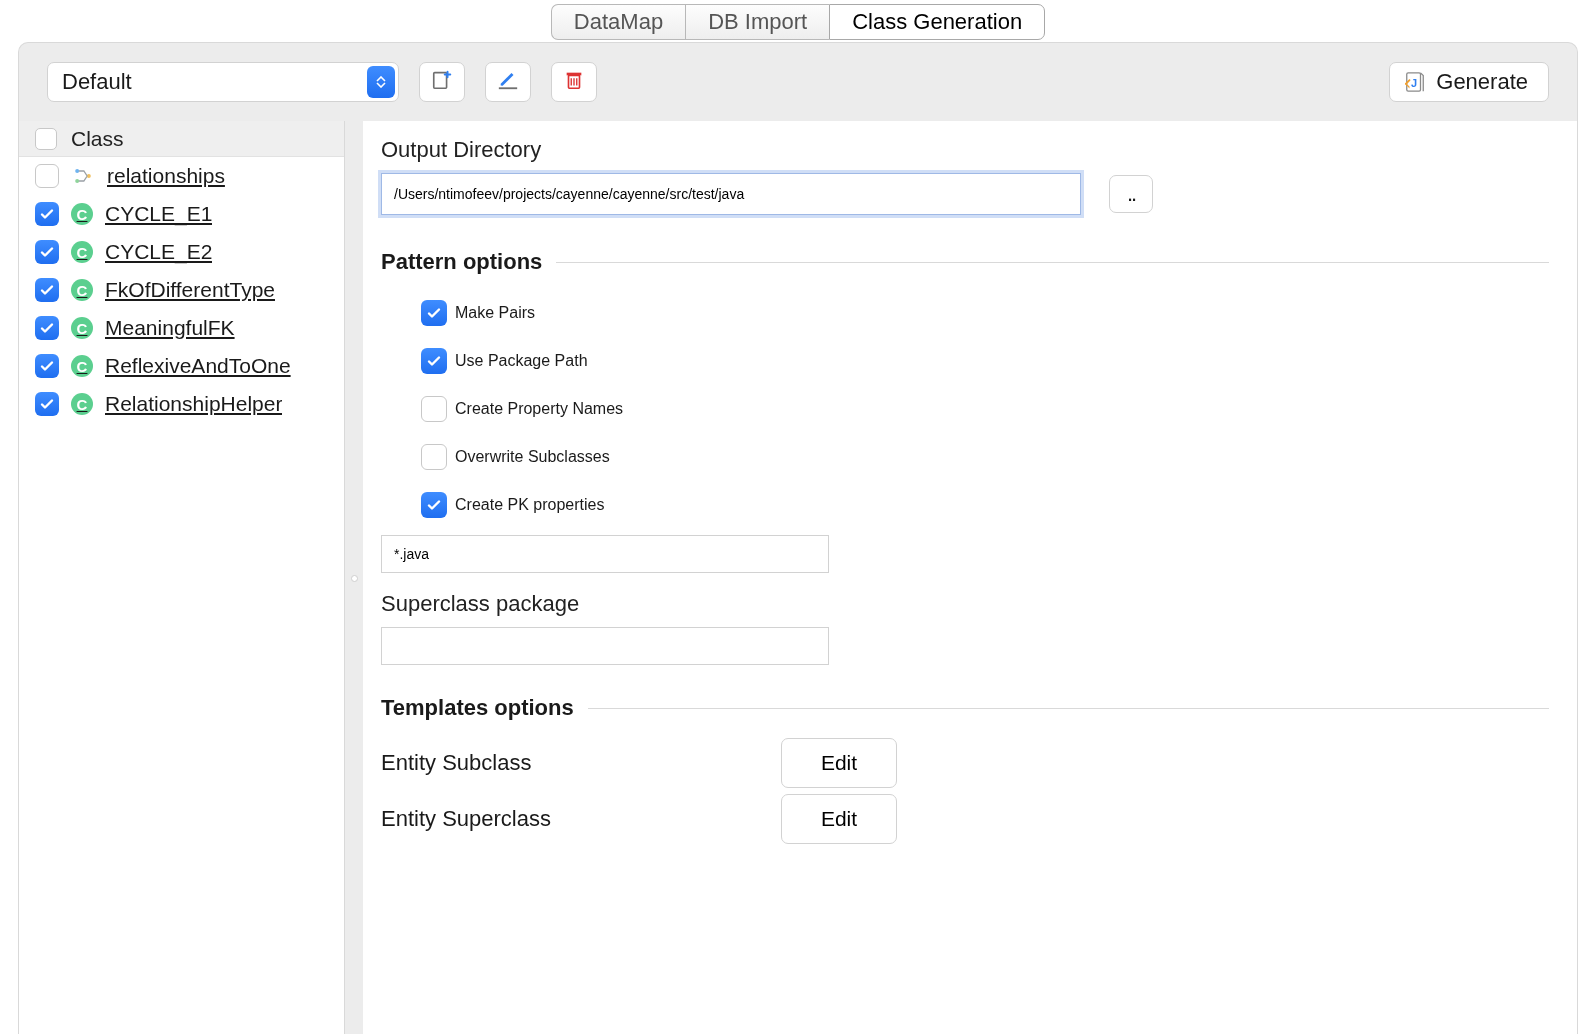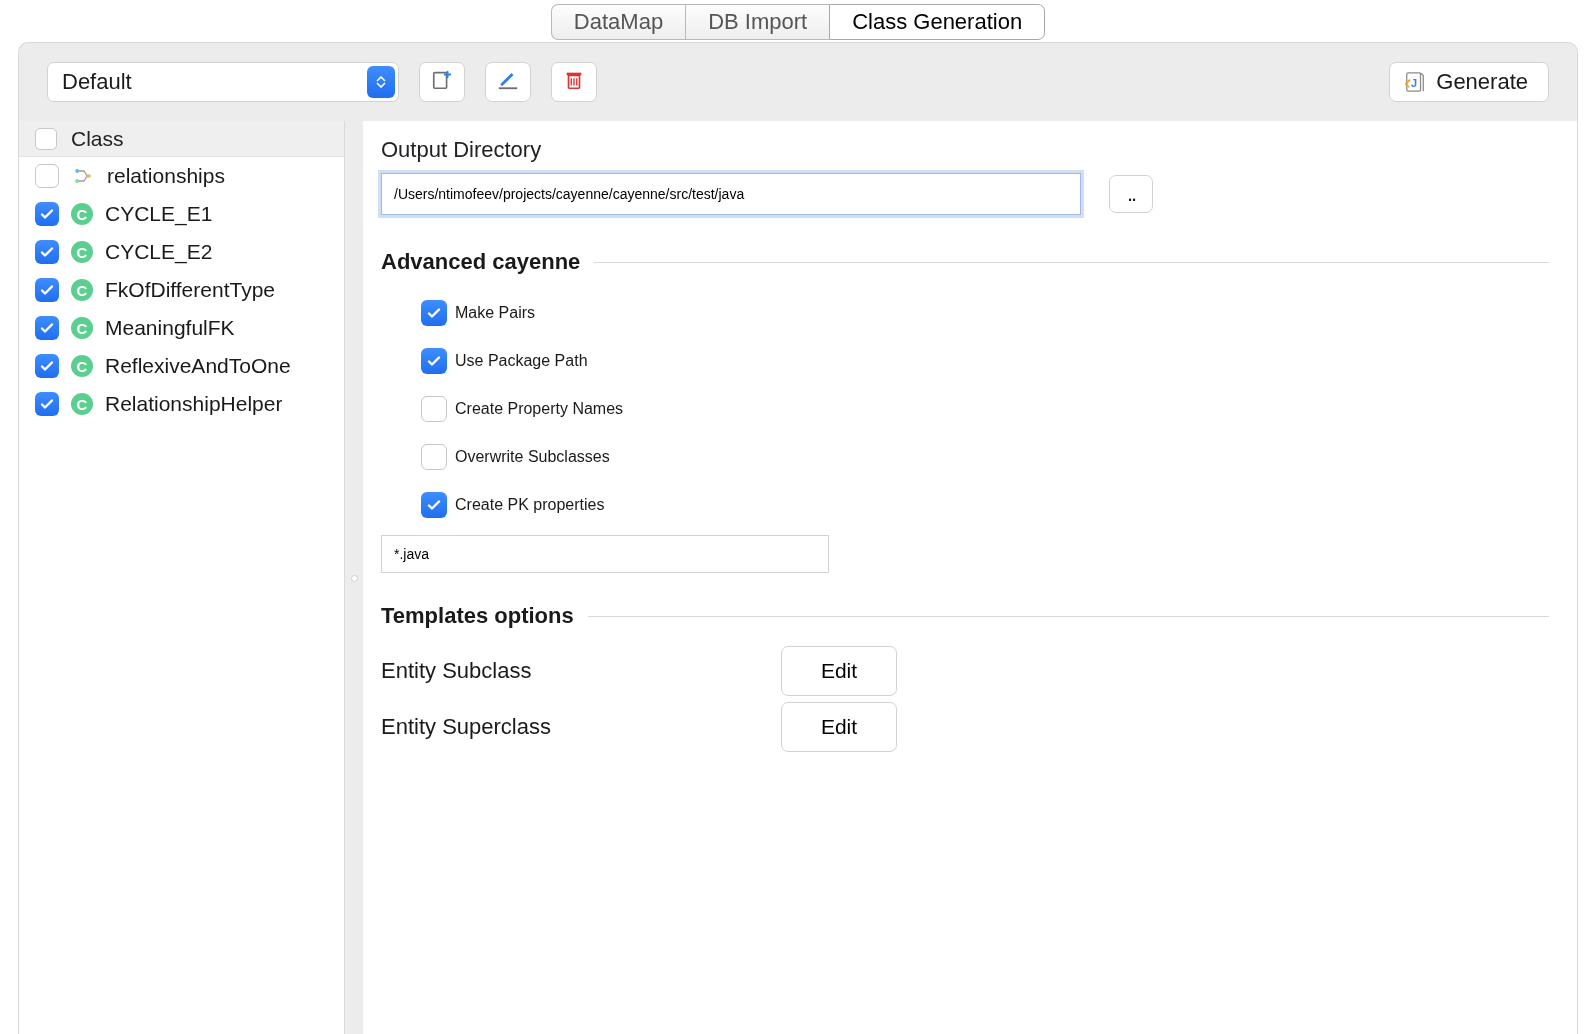--- a/index.html
+++ b/index.html
@@ -170,21 +170,21 @@
   .node-icon.map svg { width: 20px; height: 20px; }
   .node-icon.entity {
     width: 22px; height: 22px;
     border-radius: 50%;
     background: #5bcf8f;
     color: #fff;
     font-weight: 700;
     font-size: 15px;
     display: flex; align-items: center; justify-content: center;
   }
-  .tree-row.child { padding-left: 16px; }
+  .tree-row.child { padding-left: 16px; text-decoration: underline; }
   .tree-row .lbl { white-space: nowrap; overflow: hidden; text-overflow: ellipsis; }
 
   
   .split-handle {
     width: 18px;
     background: #ececec;
     position: relative;
   }
   .split-dot {
     position: absolute;
@@ -424,21 +424,21 @@
       </div>
 
       <div class="form">
         <div class="field-label">Output Directory</div>
         <div class="row" style="margin-bottom:34px;">
           <input class="text-input focus outdir" value="/Users/ntimofeev/projects/cayenne/cayenne/src/test/java" style="">
           <div class="browse-btn">..</div>
         </div>
 
         <div class="section-title">
-          <span>Advanced cayenne</span>
+          <span>Pattern options</span>
           <span class="rule"></span>
         </div>
         <div class="opt-list" id="opt-list">
             <div class="opt-row">
               <span class="chk checked">
                 <svg viewBox="0 0 16 16">
                   <path d="M3 8.5l3 3 7-7" fill="none" stroke="#fff" stroke-width="2.4" stroke-linecap="round" stroke-linejoin="round"></path>
                 </svg>
               </span>
               <span>Make Pairs</span>
@@ -464,20 +464,24 @@
                 <svg viewBox="0 0 16 16">
                   <path d="M3 8.5l3 3 7-7" fill="none" stroke="#fff" stroke-width="2.4" stroke-linecap="round" stroke-linejoin="round"></path>
                 </svg>
               </span>
               <span>Create PK properties</span>
             </div>
           </div>
 
         <div class="sub-field">
           <input class="text-input plain" value="*.java" style="">
+        </div>
+        <div class="sub-field" style="margin-bottom:26px;">
+          <div class="field-label">Superclass package</div>
+          <input class="text-input plain" value="" style="">
         </div>
 
         <div class="section-title">
           <span>Templates options</span>
           <span class="rule"></span>
         </div>
         <div id="tpl-list">
             <div class="tpl-row">
               <span class="tlabel">Entity Subclass</span>
               <button class="edit-btn">Edit</button>

